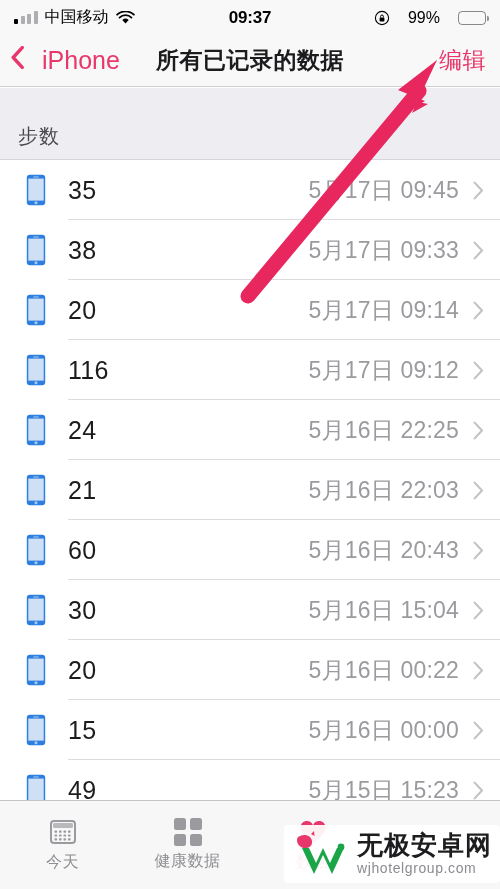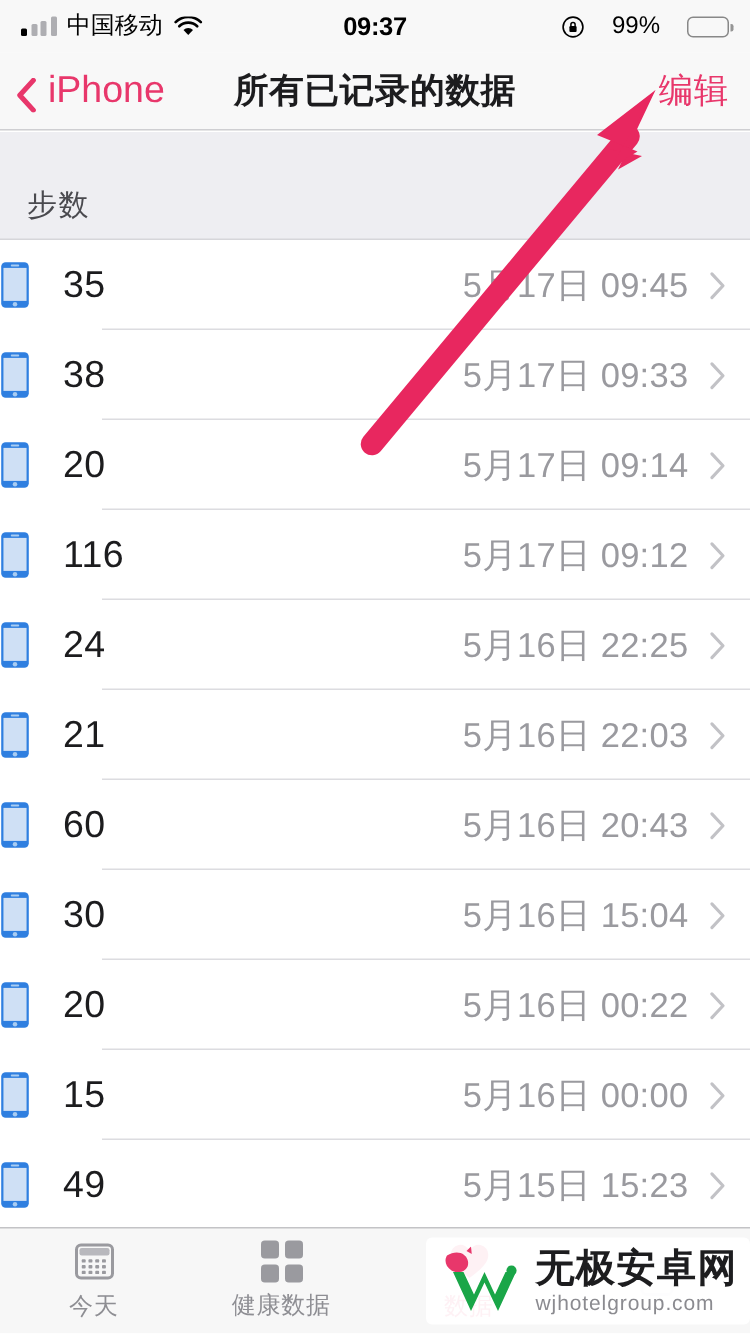--- a/index.html
+++ b/index.html
@@ -107,22 +107,22 @@
     position: absolute;
     top: 35px; left: 0;
     width: 500px; height: 52px;
     background: #f8f8f8;
     border-bottom: 1px solid #cfcfd2;
     display: flex;
     align-items: center;
   }
   .nav-back {
     display: flex;
-    align-items: flex-end;
-    gap: 8px;
+    align-items: flex-start;
+    gap: 18px;
     padding-left: 11px;
     color: #e8376b;
     font-size: 25px;
     cursor: pointer;
     white-space: nowrap;
   }
   .nav-back .chev {
     display: block;
     width: 13px; height: 23px;
   }
@@ -164,20 +164,21 @@
     font-size: 20px;
     color: #4a4a4f;
     letter-spacing: 1px;
   }
 
   .row {
     position: relative;
     height: 60px;
     display: flex;
     align-items: center;
+    padding-left: 26px;
     padding-right: 16px;
     background: #ffffff;
     cursor: pointer;
   }
   .row::after {
     content: "";
     position: absolute;
     left: 68px; right: 0; bottom: 0;
     height: 1px;
     background: #dcdce0;
@@ -209,21 +210,21 @@
   .disclosure {
     width: 11px; height: 19px;
     display: block;
     flex: 0 0 auto;
   }
 
   
   .tab-bar {
     position: absolute;
     bottom: 0; left: 0;
-    width: 500px; height: 71px;
+    width: 500px; height: 89px;
     background: #f7f7f7;
     border-top: 1px solid #c3c3c6;
     display: flex;
   }
   .tab {
     flex: 1 1 0;
     display: flex;
     flex-direction: column;
     align-items: center;
     justify-content: center;

